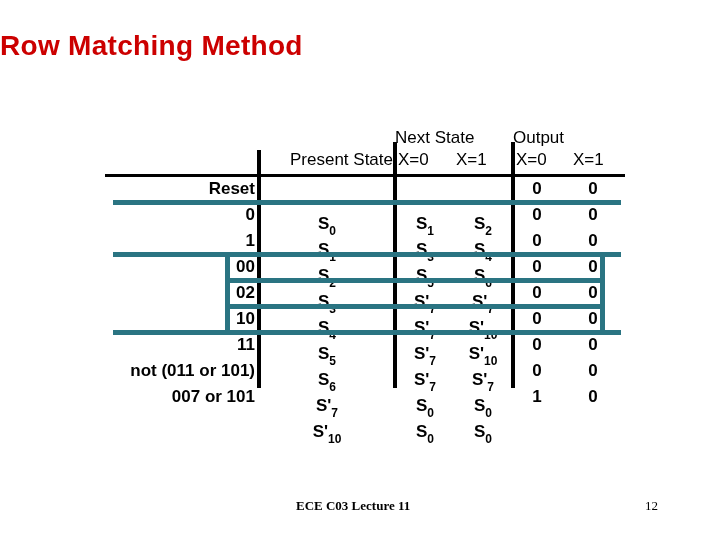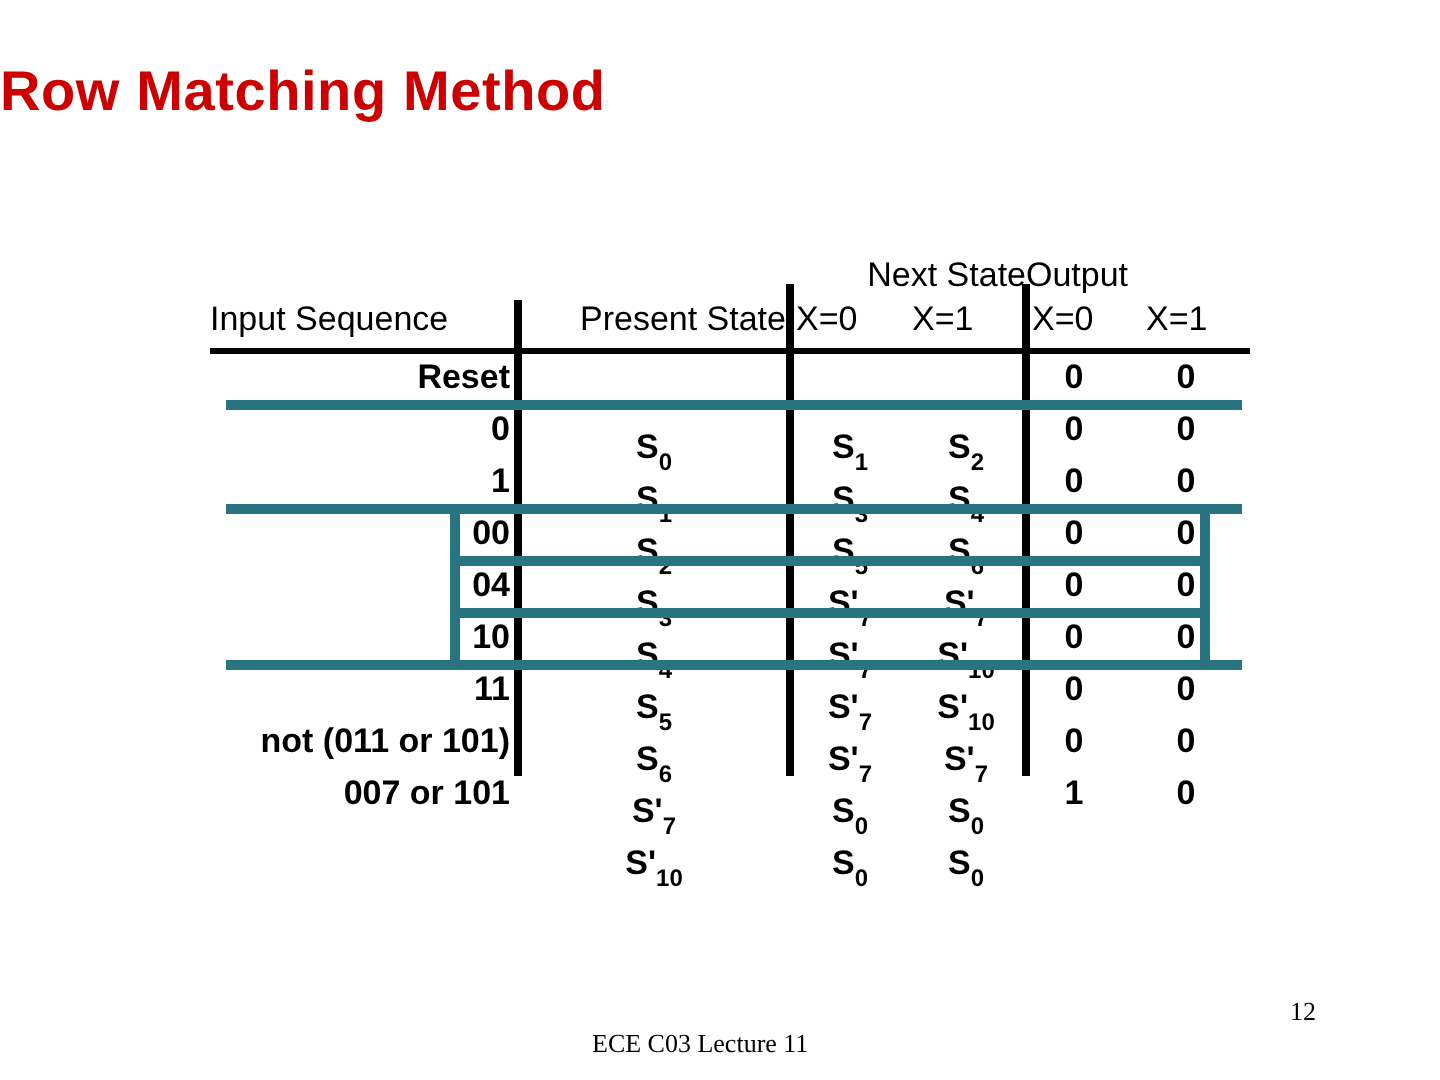--- a/index.html
+++ b/index.html
@@ -23,21 +23,21 @@
   
   .table-wrap{
     position:absolute;left:105px;top:128px;width:520px;height:260px;
   }
 
   
   .grouphdr{
     position:absolute;left:0;top:0;width:520px;height:22px;
     font-size:17px;color:#000;
   }
-  .grouphdr .gh-next{position:absolute;left:290px;top:0;width:118px;text-align:right;}
+  .grouphdr .gh-next{position:absolute;left:290px;top:0;width:118px;text-align:left;}
   .grouphdr .gh-out{position:absolute;left:408px;top:0;width:112px;}
 
   
   .colhdr{
     position:absolute;left:0;top:22px;width:520px;height:24px;
     font-size:17px;color:#000;
   }
   .colhdr .c-seq{position:absolute;left:0;top:0;width:150px;text-align:left;}
   .colhdr .c-pres{position:absolute;left:158px;top:0;width:130px;text-align:right;}
   .colhdr .c-n0{position:absolute;left:293px;top:0;width:52px;text-align:left;}
@@ -93,39 +93,38 @@
   
   .tl.v-box-l{left:225px;top:252px;width:5px;height:83px;}
   .tl.v-box-r{left:600px;top:252px;width:5px;height:83px;}
 
   
   .footer{
     position:absolute;left:0;top:498px;width:720px;height:20px;
     font-family:"Liberation Serif", serif;
     font-size:13px;color:#000;
   }
-  .footer .f-left{position:absolute;left:296px;top:16px;white-space:nowrap;}
+  .footer .f-left{position:absolute;left:296px;top:0;white-space:nowrap;font-weight:bold;}
   .footer .f-right{position:absolute;left:645px;top:0;white-space:nowrap;}
 </style>
 </head>
 <body>
 
 <div class="slide">
 
   <div class="title">Row Matching Method</div>
 
   <div class="table-wrap">
 
     <div class="grouphdr">
       <span class="gh-next">Next State</span>
       <span class="gh-out">Output</span>
     </div>
 
     <div class="colhdr">
-      <span class="c-seq">Input Sequence</span>
       <span class="c-pres">Present State</span>
       <span class="c-n0">X=0</span>
       <span class="c-n1">X=1</span>
       <span class="c-o0">X=0</span>
       <span class="c-o1">X=1</span>
     </div>
 
     <div class="hdr-rule"></div>
 
     <div class="vdiv v1"></div>
@@ -159,21 +158,21 @@
         </div>
         <div class="row">
           <span class="cell seq">00</span>
           <span class="cell pres"><span class="st">S<span class="sub">3</span></span></span>
           <span class="cell n0"><span class="st">S<span class="pr">'</span><span class="sub">7</span></span></span>
           <span class="cell n1"><span class="st">S<span class="pr">'</span><span class="sub">7</span></span></span>
           <span class="cell o0">0</span>
           <span class="cell o1">0</span>
         </div>
         <div class="row">
-          <span class="cell seq">04</span>
+          <span class="cell seq">02</span>
           <span class="cell pres"><span class="st">S<span class="sub">4</span></span></span>
           <span class="cell n0"><span class="st">S<span class="pr">'</span><span class="sub">7</span></span></span>
           <span class="cell n1"><span class="st">S<span class="pr">'</span><span class="sub">10</span></span></span>
           <span class="cell o0">0</span>
           <span class="cell o1">0</span>
         </div>
         <div class="row">
           <span class="cell seq">10</span>
           <span class="cell pres"><span class="st">S<span class="sub">5</span></span></span>
           <span class="cell n0"><span class="st">S<span class="pr">'</span><span class="sub">7</span></span></span>

